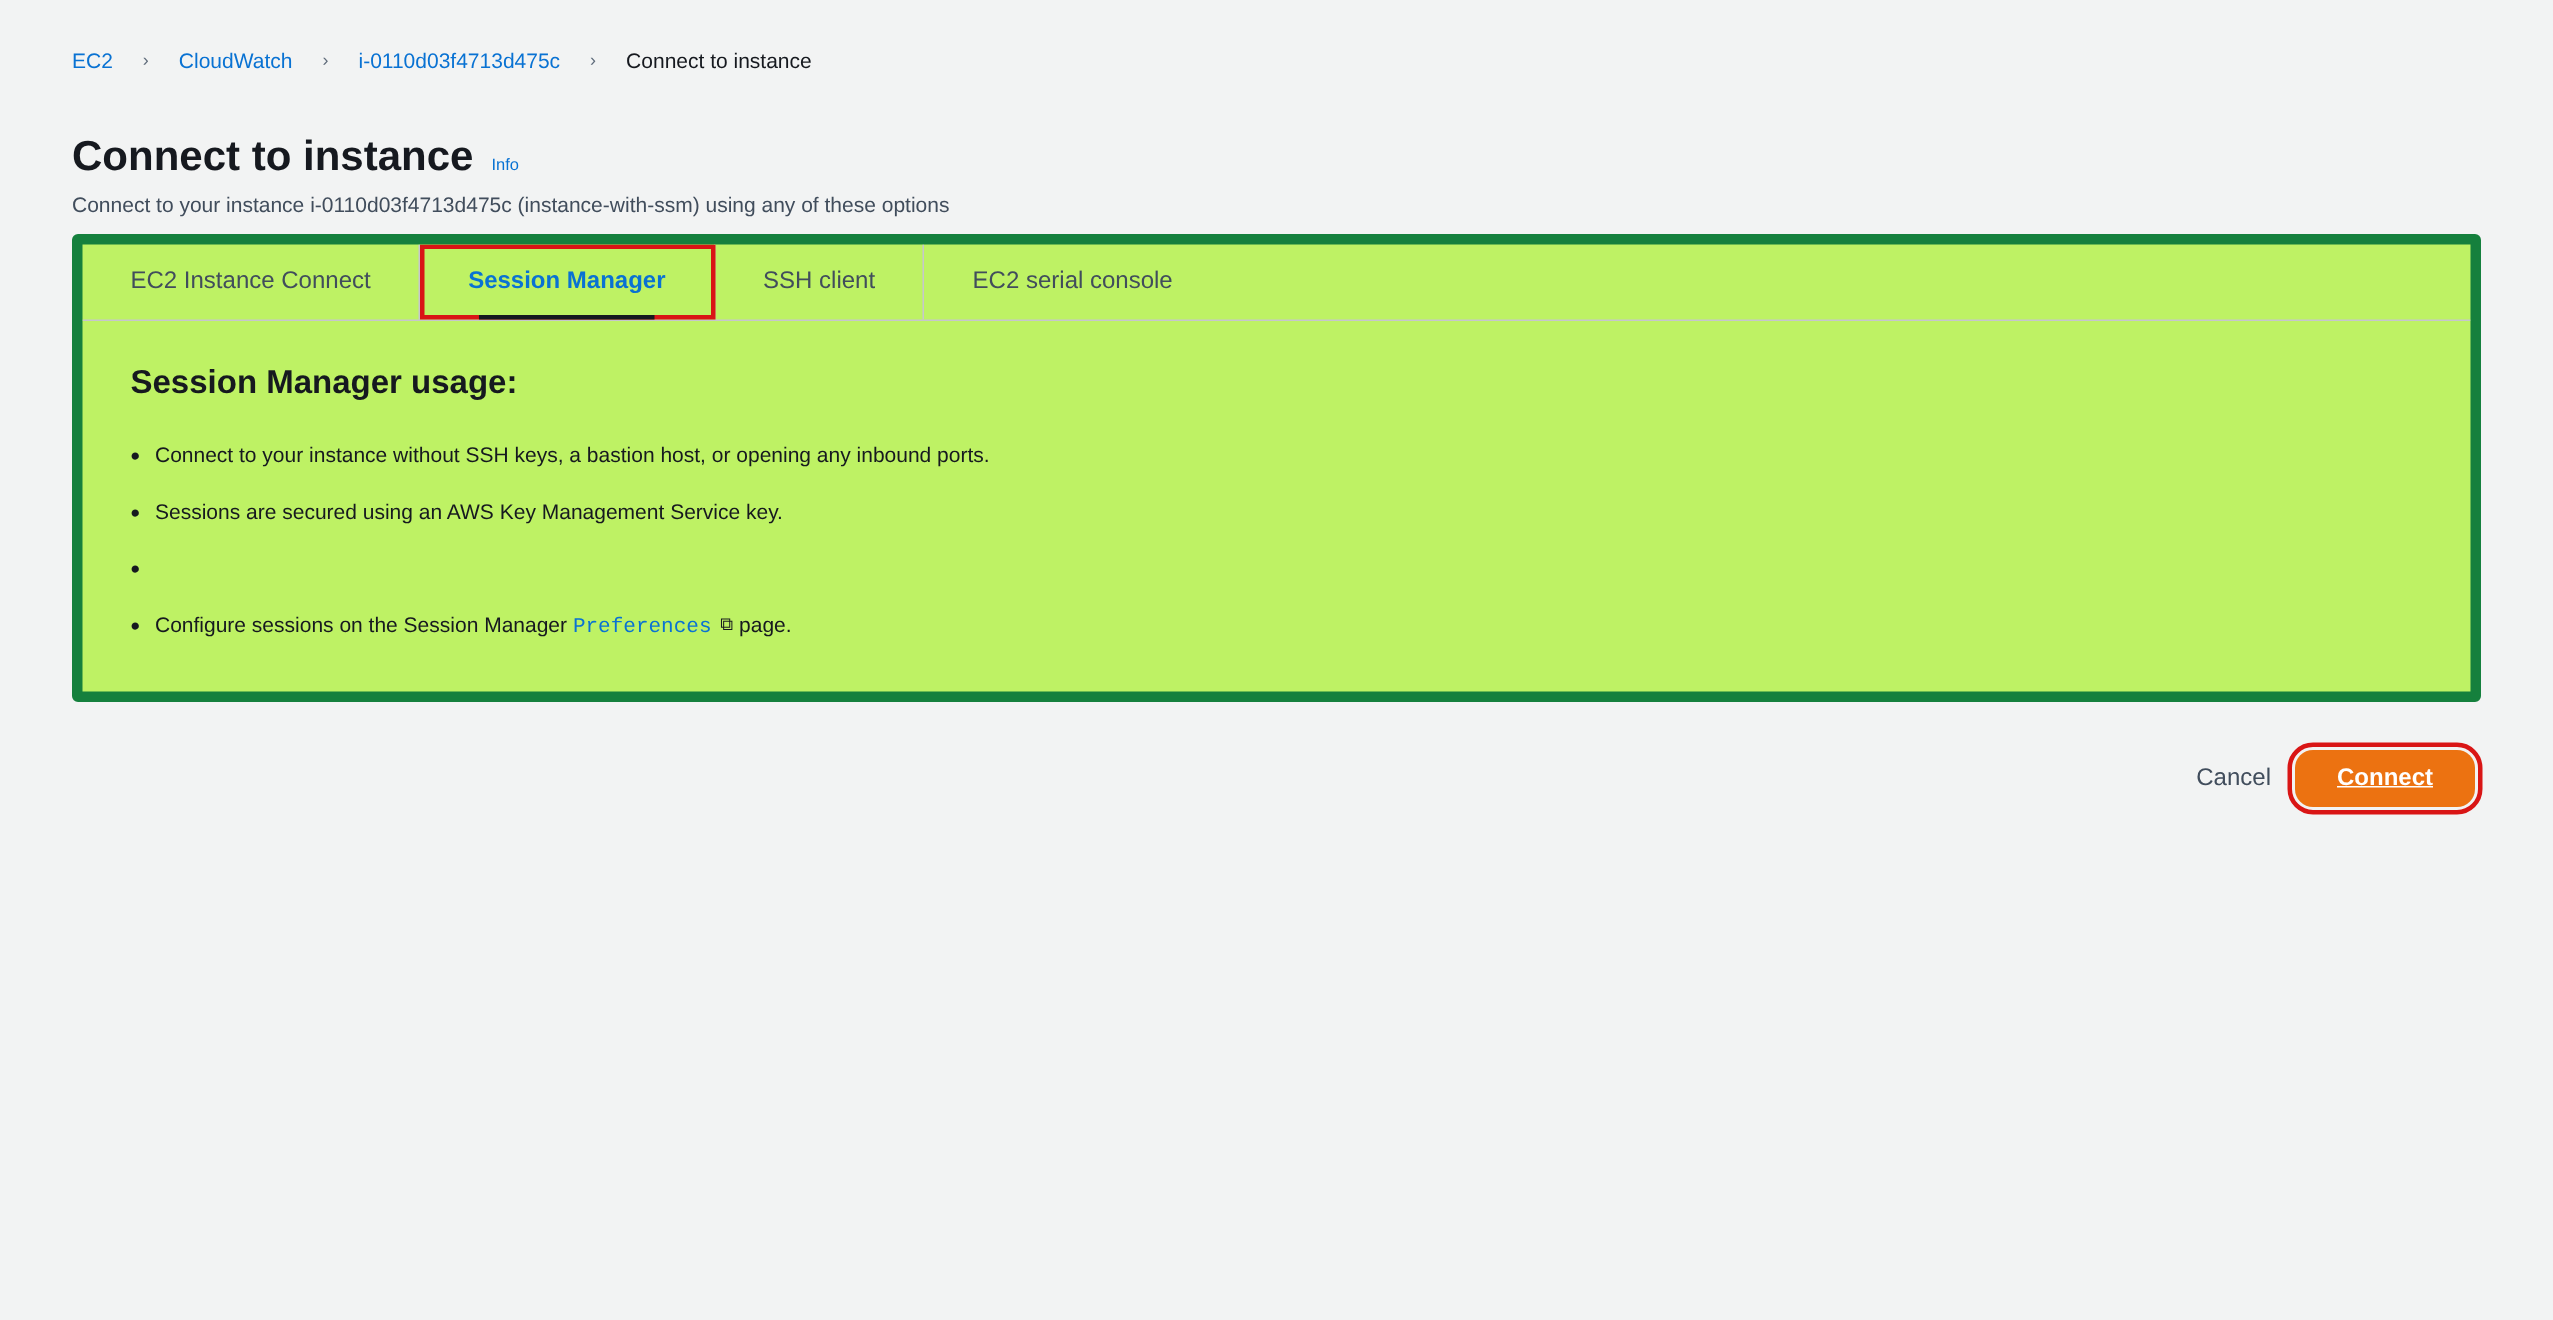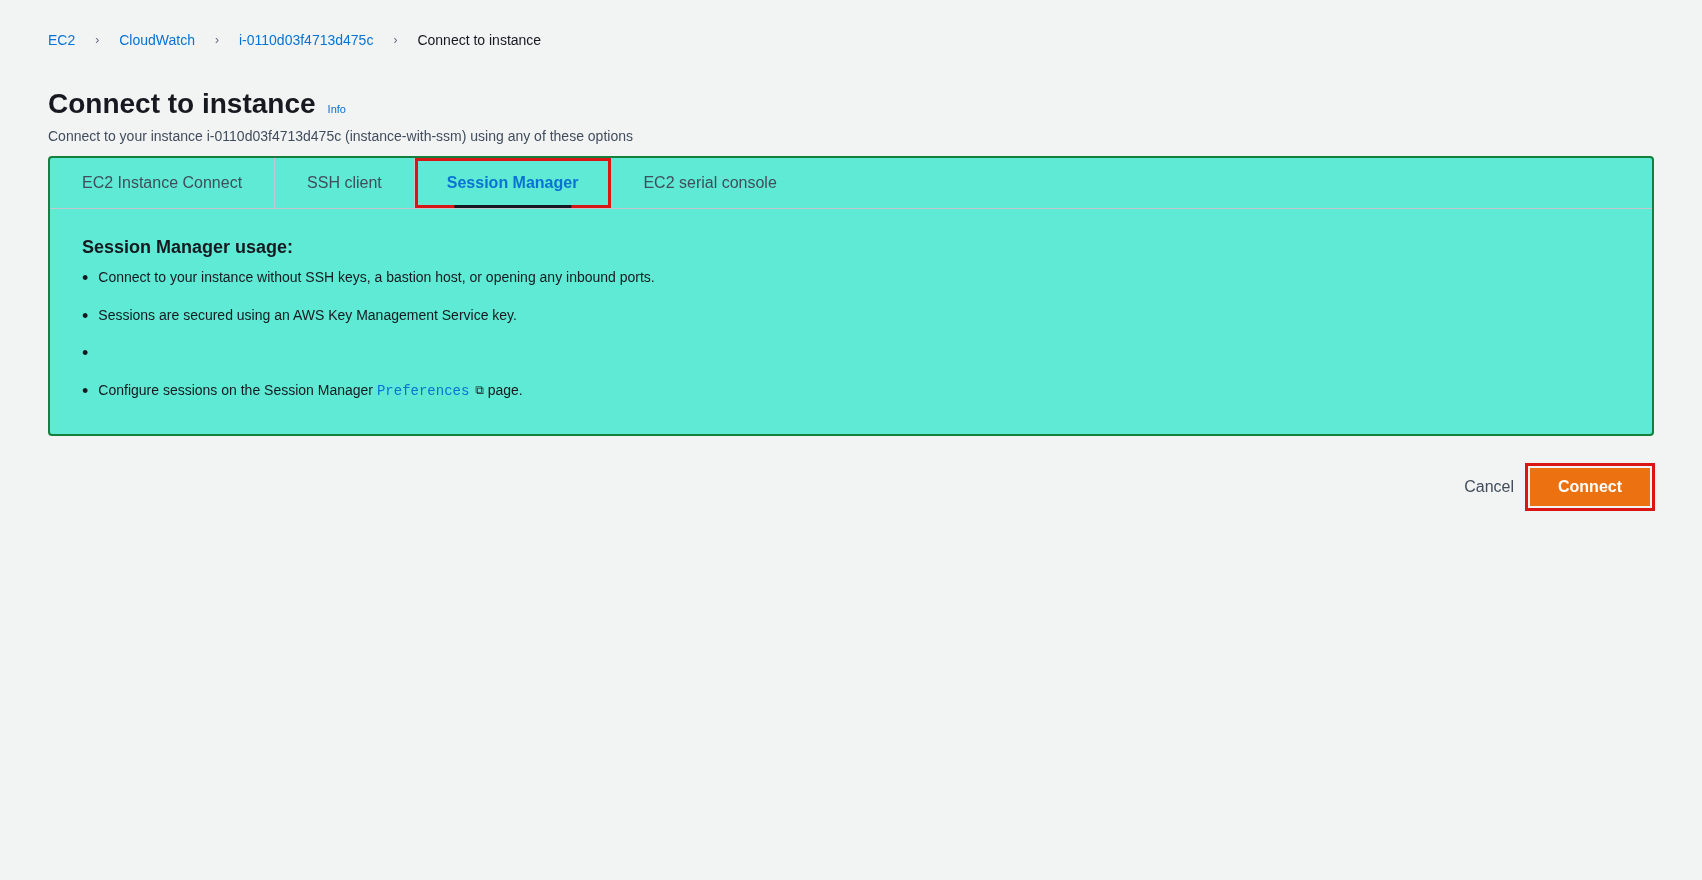--- a/index.html
+++ b/index.html
@@ -48,22 +48,22 @@
       font-weight: 400;
       text-decoration: none;
       cursor: pointer;
     }
     .page-description {
       font-size: 14px;
       color: #414d5c;
       margin-bottom: 12px;
     }
     .card {
-      background: #5eead4;
-      border: 2px solid #15803d;
+      background: #bef264;
+      border: 7px solid #15803d;
       border-radius: 4px;
       overflow: hidden;
     }
     .tabs-row {
       display: flex;
       align-items: stretch;
       border-bottom: 1px solid #c6c6cd;
     }
     .tab {
       padding: 16px 32px;
@@ -93,24 +93,24 @@
       left: 50%;
       transform: translateX(-50%);
       width: 60%;
       height: 3px;
       background: #16191f;
     }
     .card-content {
       padding: 28px 32px 32px;
     }
     .section-title {
-      font-size: 18px;
-      font-weight: 700;
-      color: #16191f;
-      margin-bottom: 8px;
+      font-size: 22px;
+      font-weight: 700;
+      color: #16191f;
+      margin-bottom: 24px;
     }
     .bullet-list {
       list-style: none;
       display: flex;
       flex-direction: column;
       gap: 14px;
     }
     .bullet-list li {
       display: flex;
       align-items: flex-start;
@@ -154,24 +154,25 @@
       font-family: inherit;
     }
     .connect-btn {
       background: #ec7211;
       border: none;
       color: #ffffff;
       font-size: 16px;
       font-weight: 700;
       padding: 10px 28px;
       cursor: pointer;
-      border-radius: 0;
+      border-radius: 12px;
       font-family: inherit;
       outline: 3px solid #d91515;
       outline-offset: 2px;
+      text-decoration: underline;
     }
   </style>
 </head>
 <body>
 
 <nav class="breadcrumb">
   <a href="#">EC2</a>
   <span class="breadcrumb-separator">›</span>
   <a href="#">CloudWatch</a>
   <span class="breadcrumb-separator">›</span>
@@ -183,22 +184,22 @@
 <div class="page-title-row">
   <h1 class="page-title">Connect to instance</h1>
   <a class="info-link" href="#">Info</a>
 </div>
 <p class="page-description">Connect to your instance i-0110d03f4713d475c (instance-with-ssm) using any of these options</p>
 
 <div class="card">
 
   <div class="tabs-row">
     <button class="tab">EC2 Instance Connect</button>
+    <button class="tab active">Session Manager</button>
     <button class="tab">SSH client</button>
-    <button class="tab active">Session Manager</button>
     <button class="tab">EC2 serial console</button>
   </div>
 
   <div class="card-content">
     <div class="section-title">Session Manager usage:</div>
     <ul class="bullet-list">
       <li>
         <span class="bullet-dot">•</span>
         <span>Connect to your instance without SSH keys, a bastion host, or opening any inbound ports.</span>
       </li>

